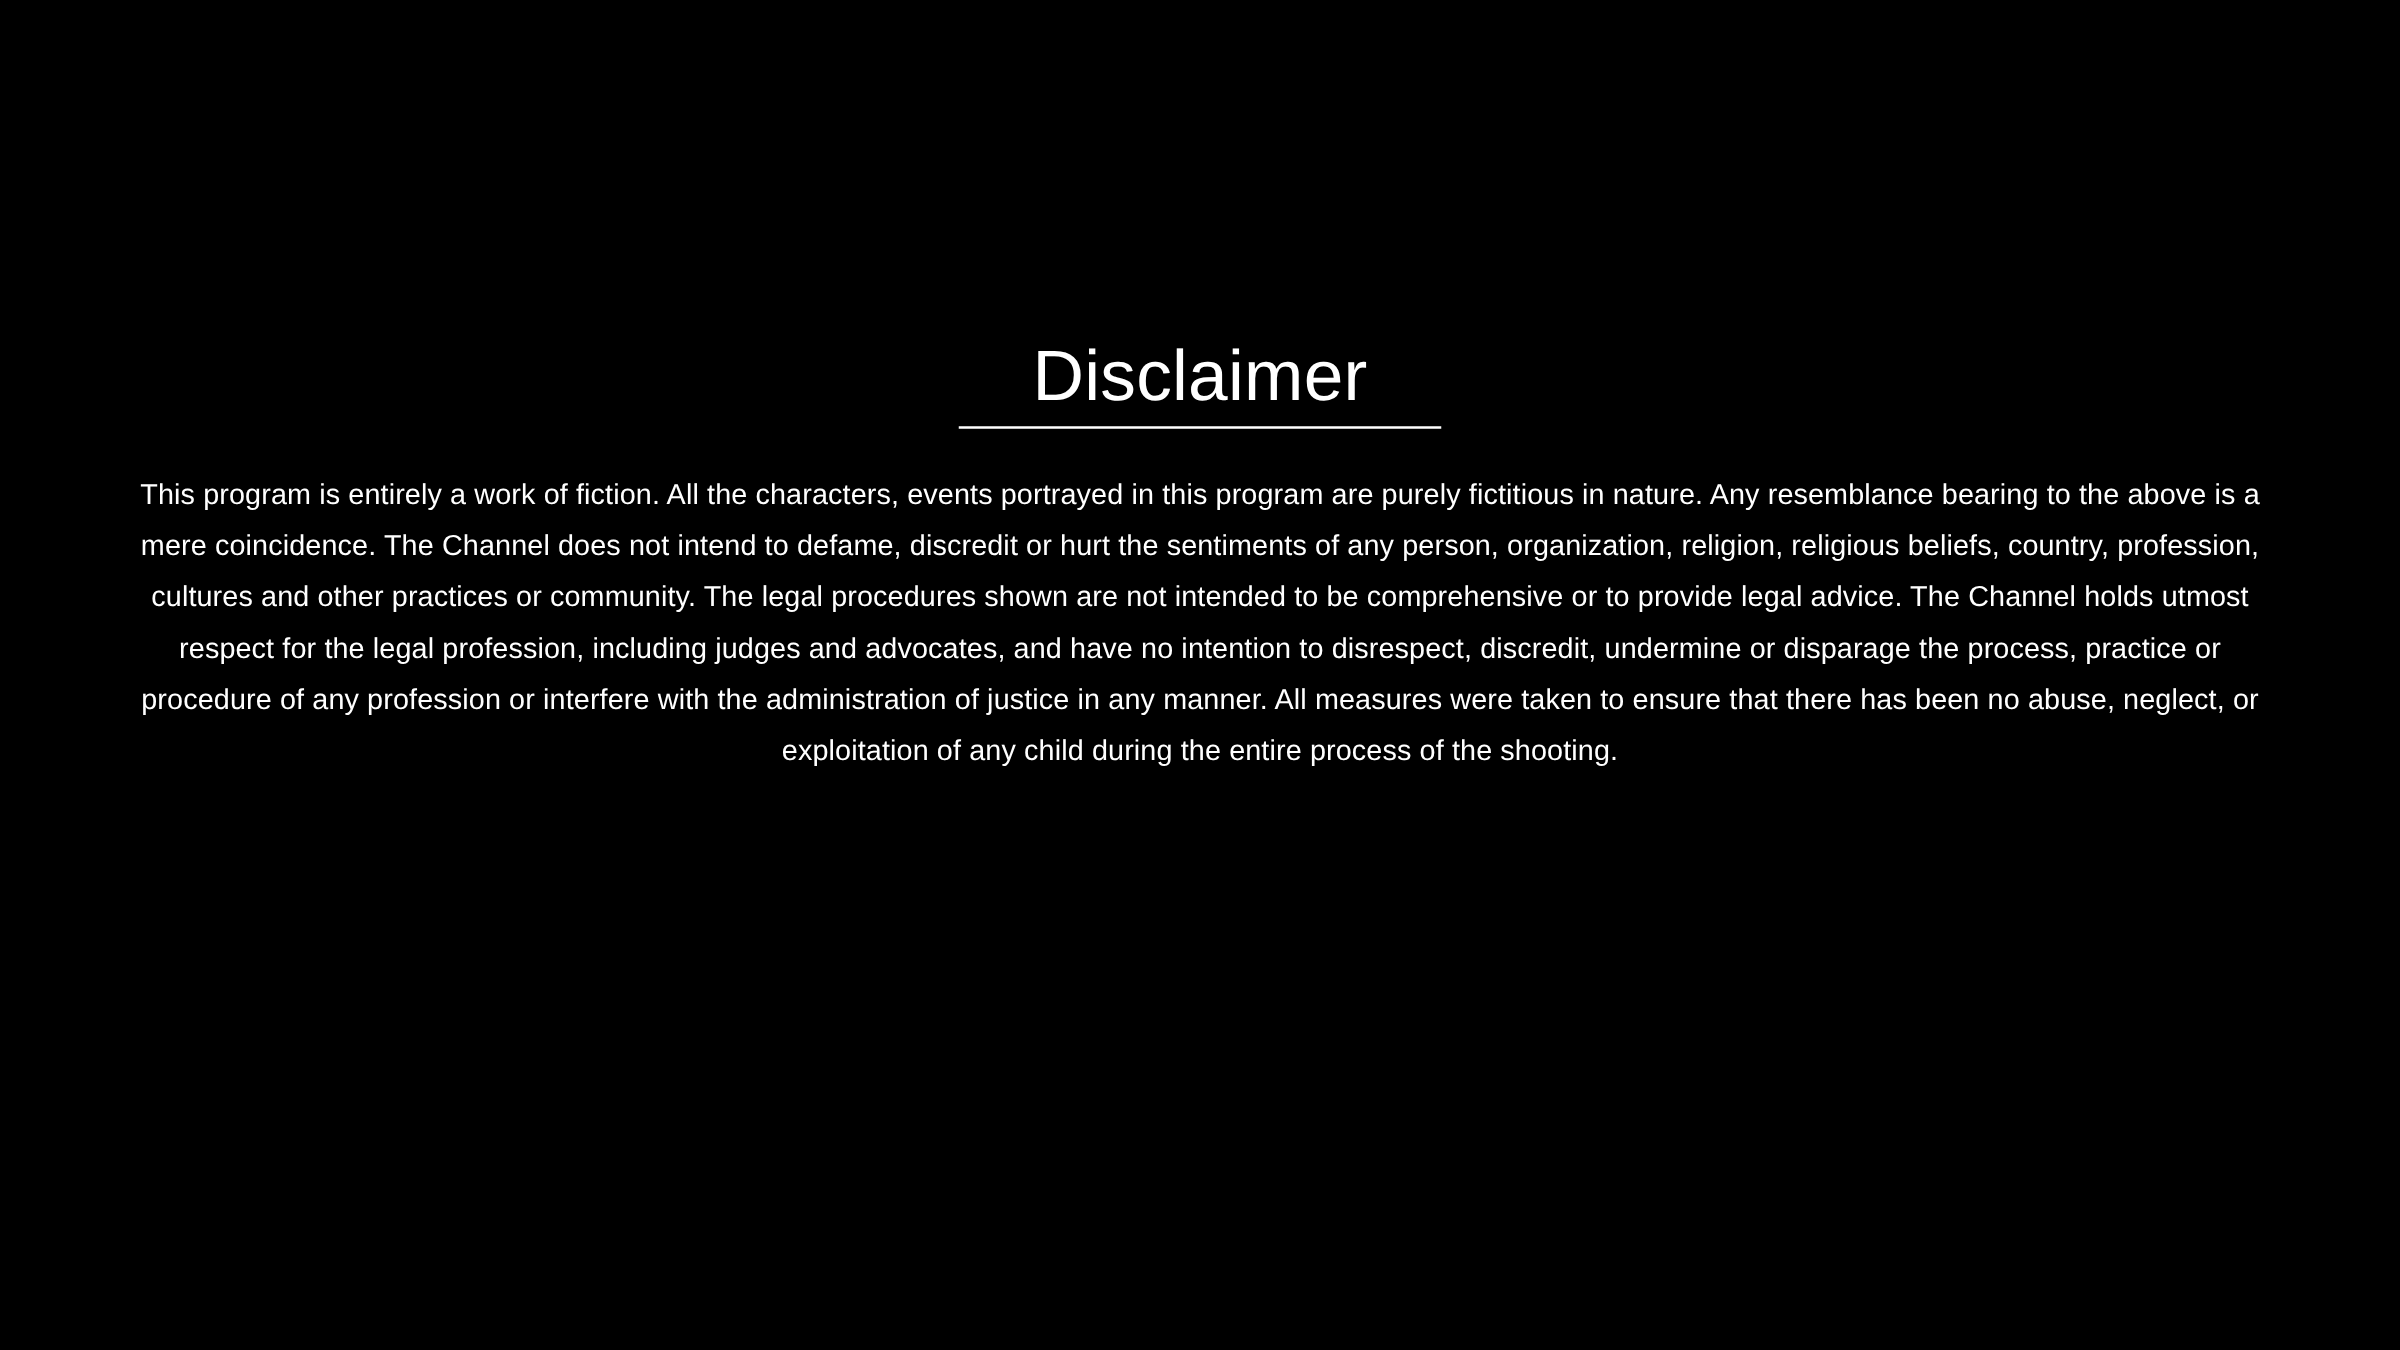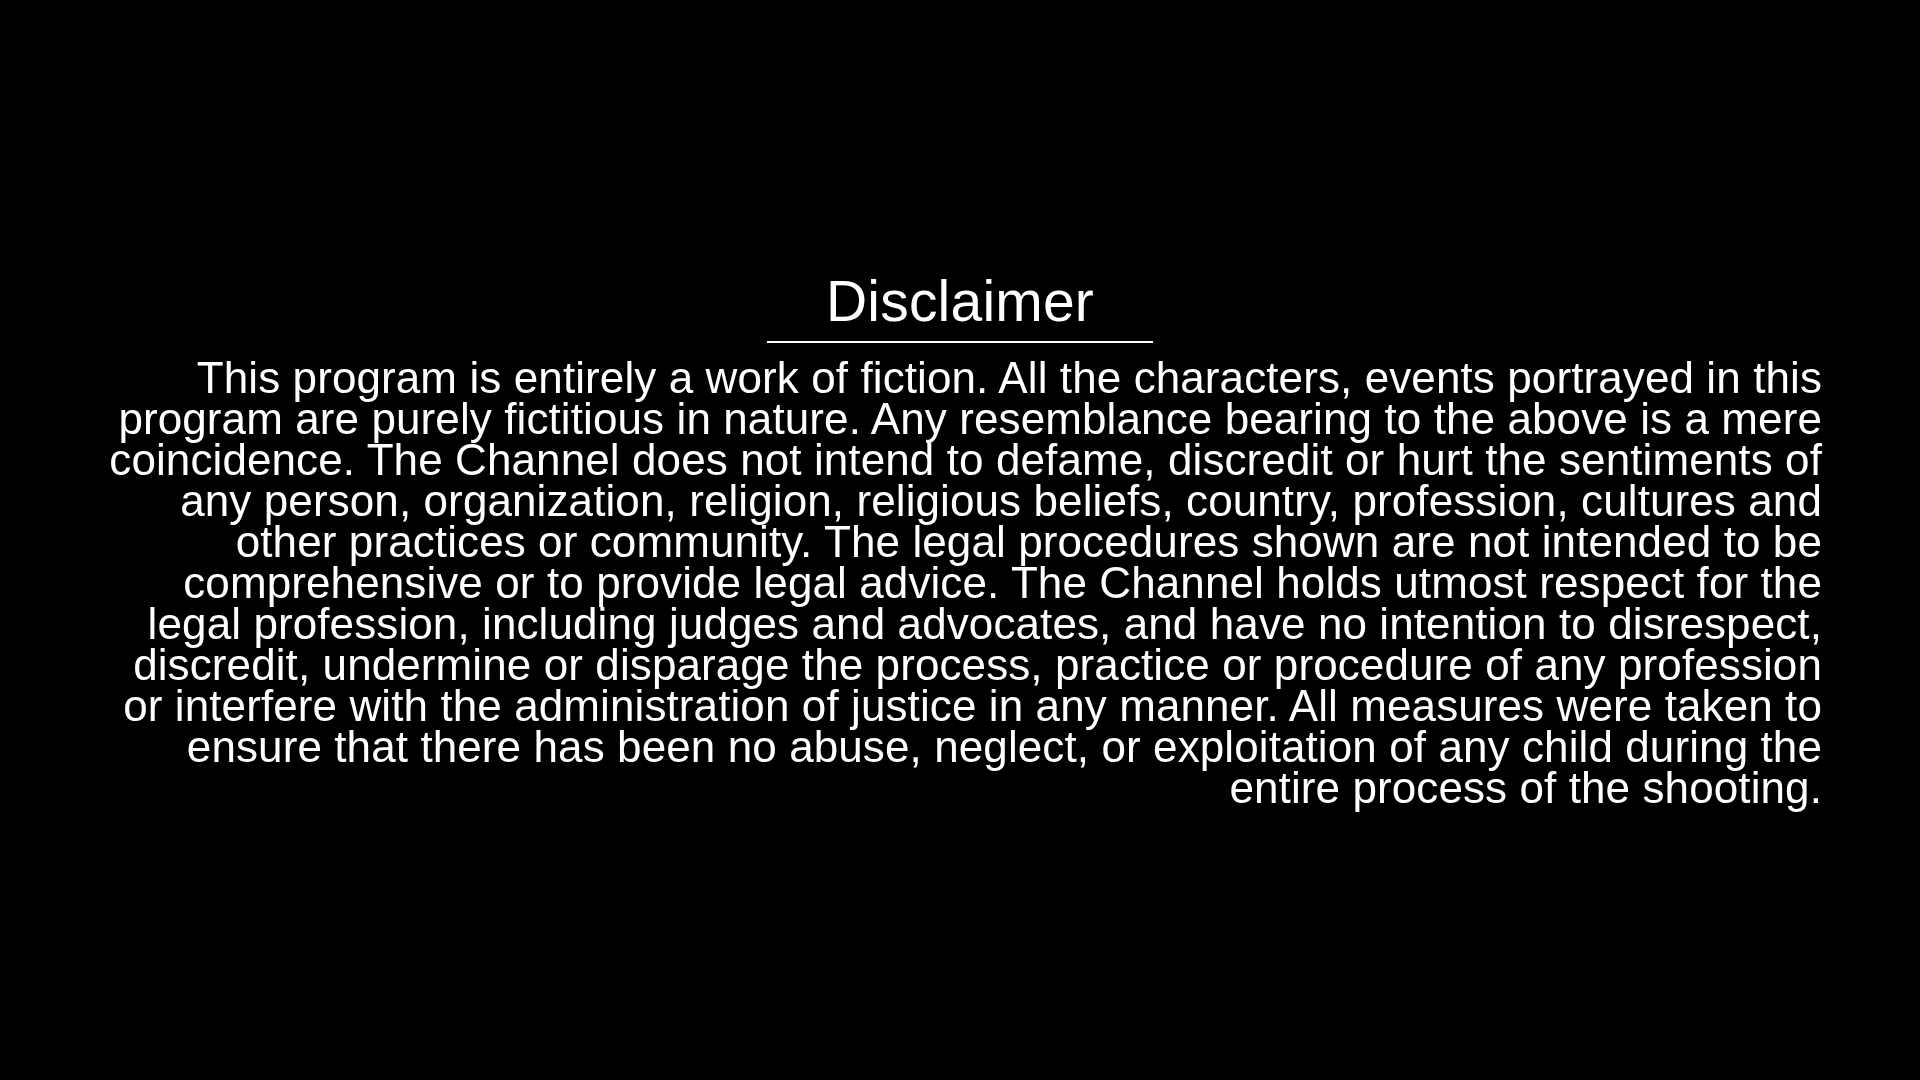--- a/index.html
+++ b/index.html
@@ -38,23 +38,23 @@
     text-align: center;
   }
   .title-rule {
     width: 386px;
     height: 0;
     border-bottom: 2px solid #ffffff;
     margin-top: 9px;
   }
   .body-text {
     width: 1724px;
-    margin-top: 14px;
-    text-align: right;
-    font-size: 44px;
+    margin-top: 32px;
+    text-align: center;
+    font-size: 23px;
     line-height: 41px;
     color: #ffffff;
     letter-spacing: 0.1px;
     white-space: pre-wrap;
   }
 </style>
 </head>
 <body>
 
 <div class="slide">

